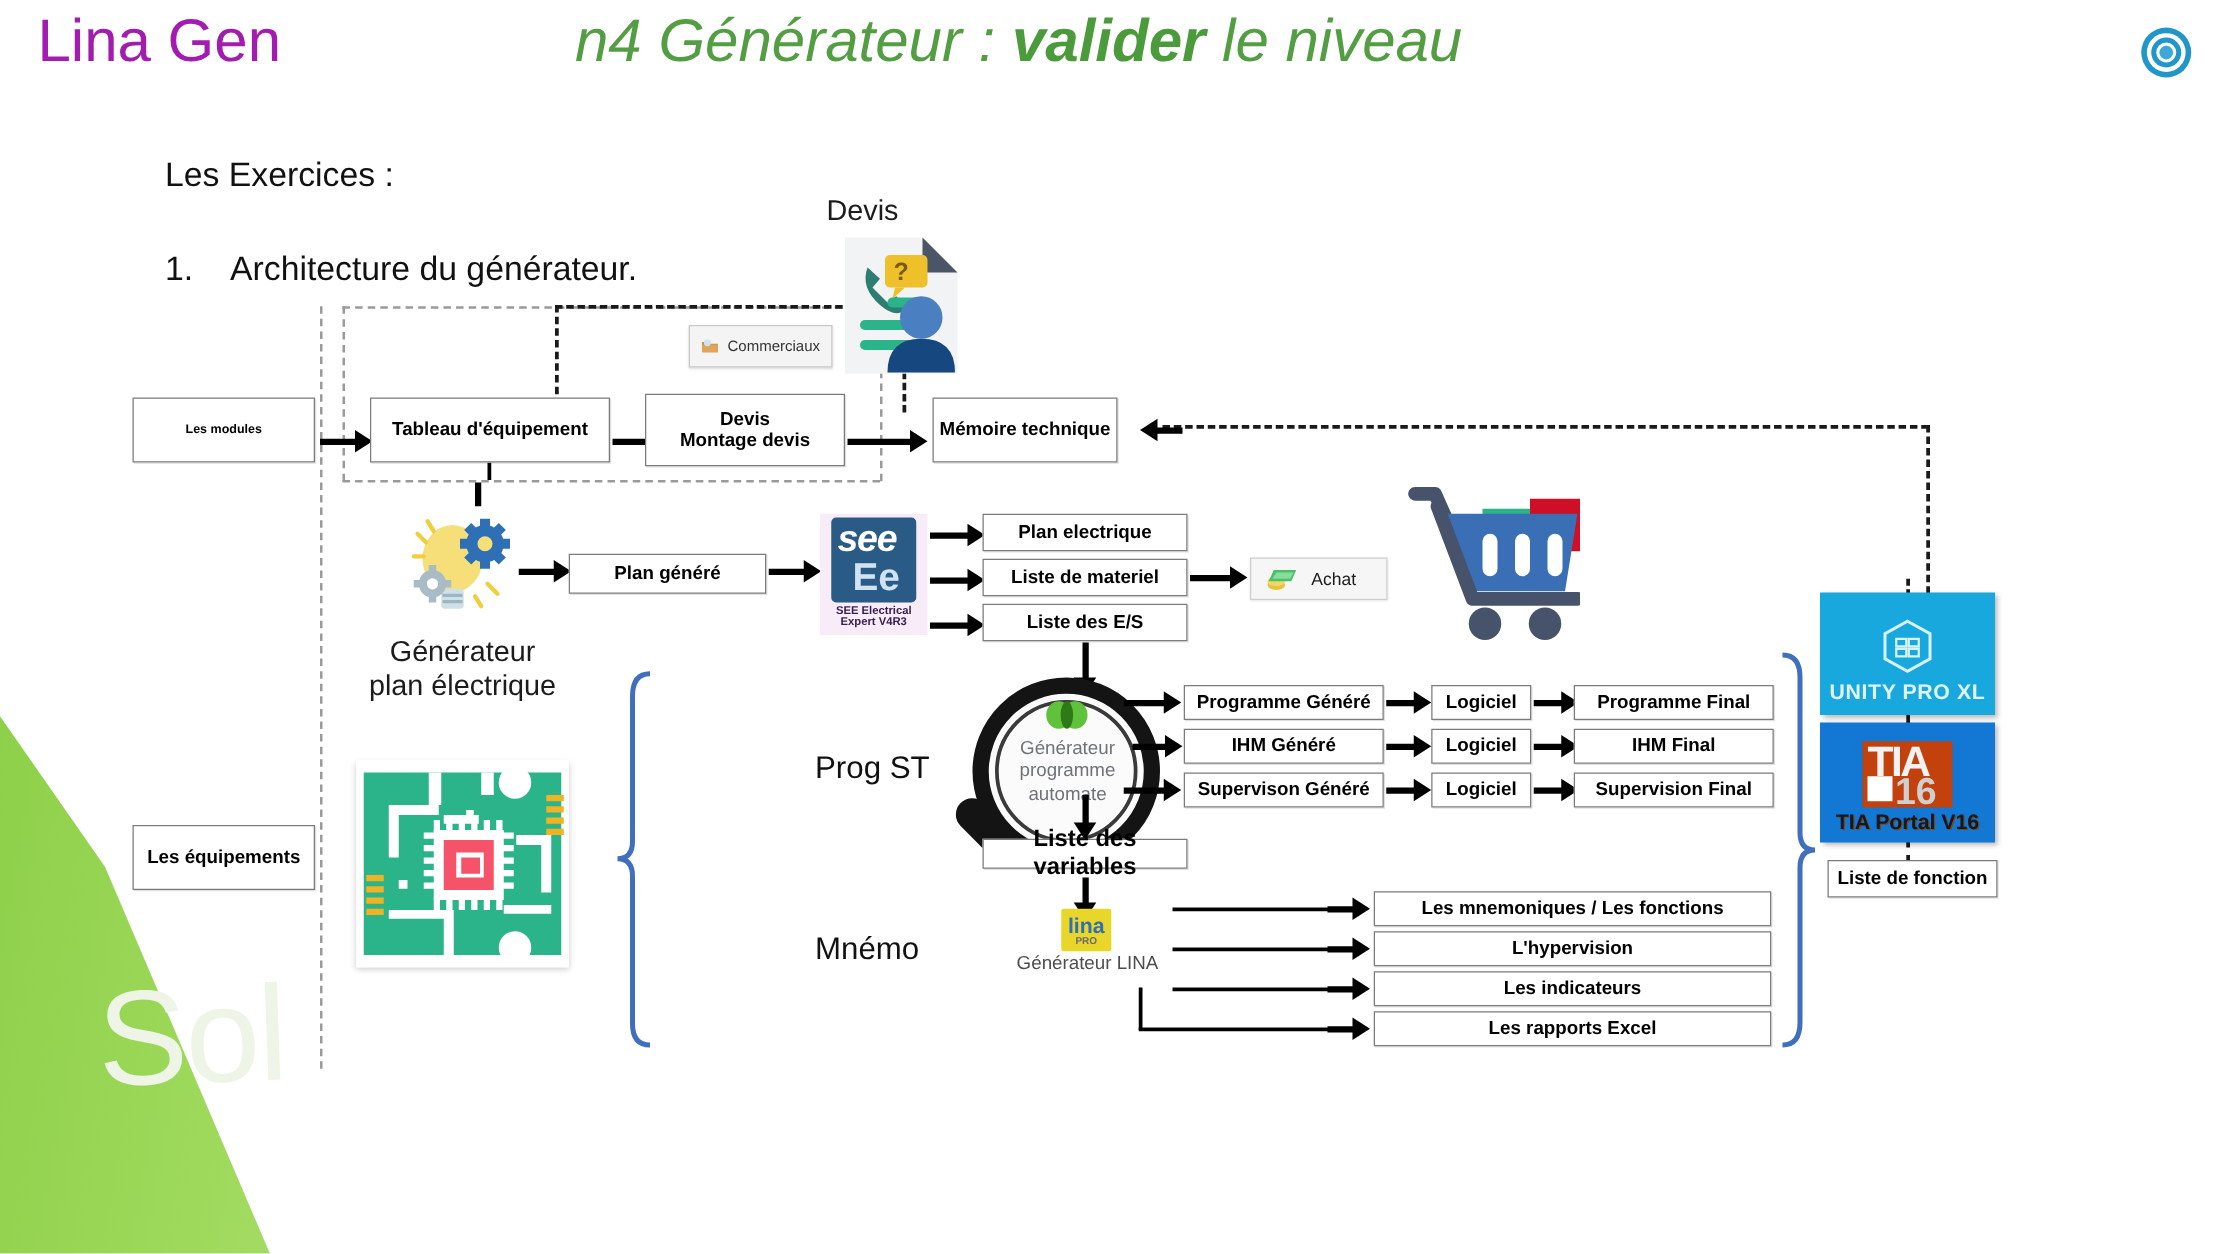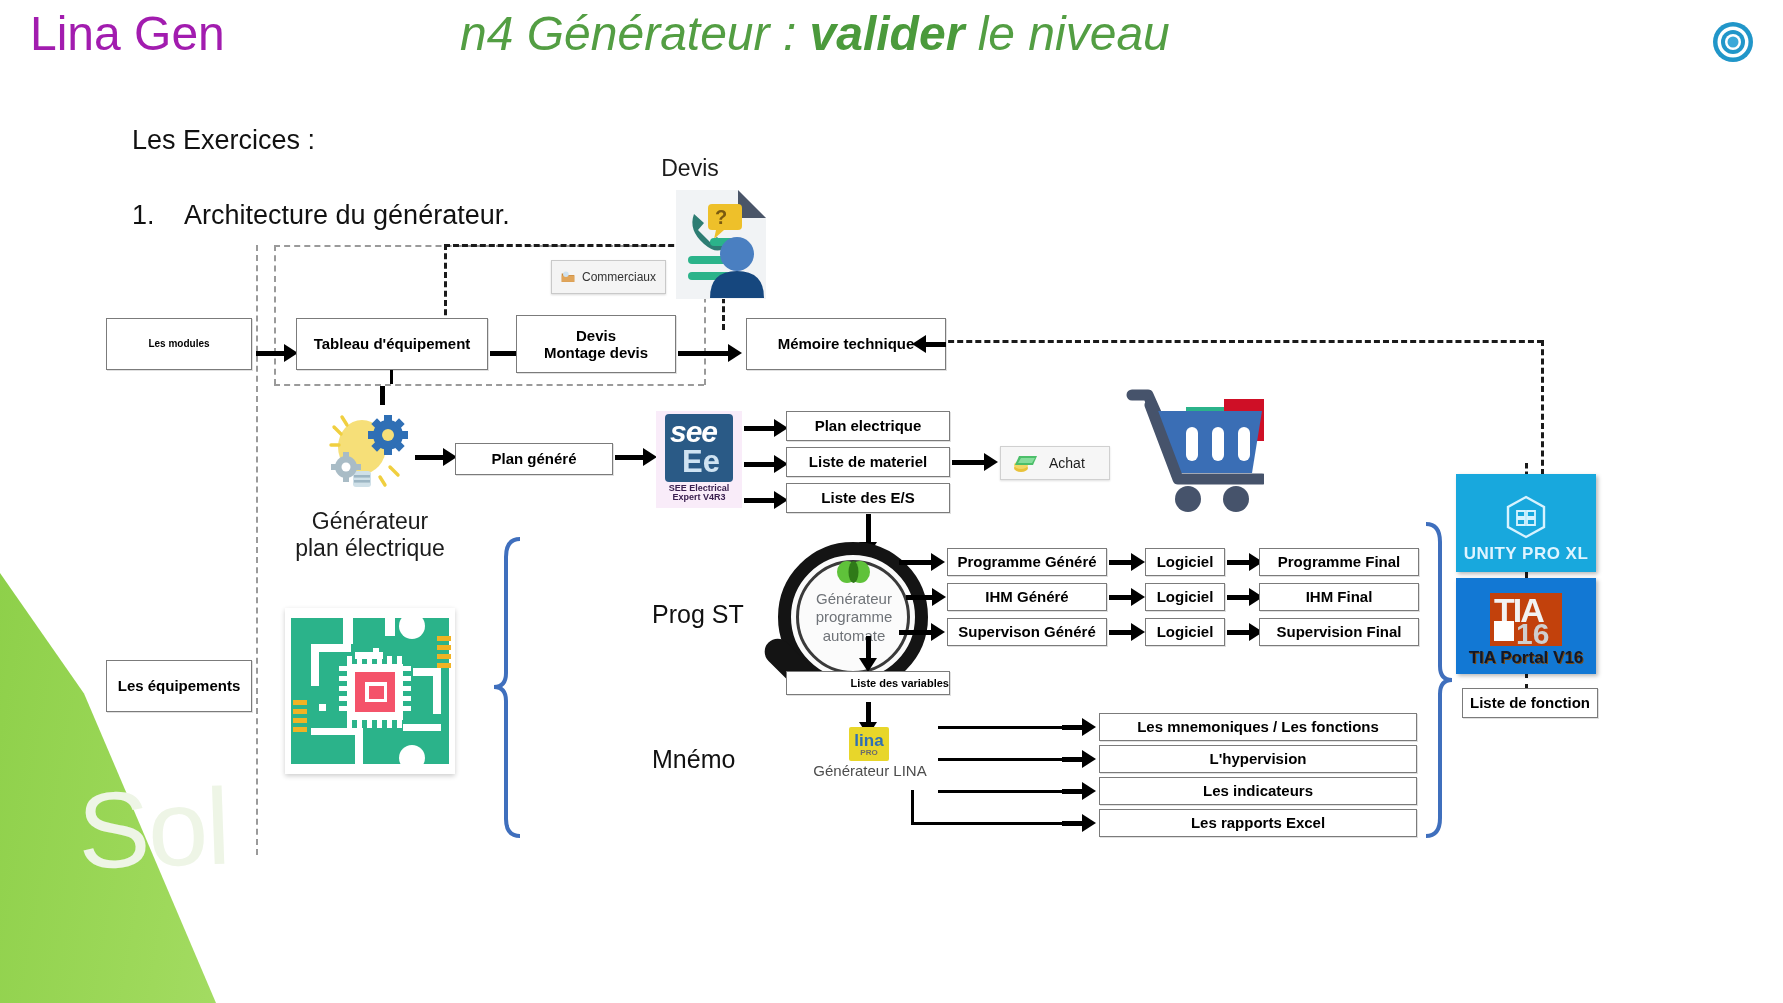--- a/index.html
+++ b/index.html
@@ -192,21 +192,21 @@
 
 <div class="fbox" style="left:516px;top:315px;width:160px;height:58px;font-size:15px;flex-direction:column;">
   <span>Devis</span>
   <span>Montage devis</span>
 </div>
 <div class="arrow ar-r" style="left:678px;top:344px;width:64px;height:18px;">
   <div class="shaft" style="width:50px;"></div>
     <div class="head"></div>
 </div>
 
-<div class="fbox" style="left:746px;top:318px;width:200px;height:52px;font-size:15px;">
+<div class="fbox" style="left:746px;top:318px;width:148px;height:52px;font-size:15px;">
   <span>Mémoire technique</span>
 </div>
 <div class="arrow ar-l" style="left:912px;top:335px;width:34px;height:18px;">
   <div class="shaft" style="width:22px;"></div>
     <div class="head"></div>
 </div>
 
 <div class="chip" style="left:551px;top:260px;width:115px;height:34px;">
   <svg width="20" height="20" viewBox="0 0 20 20">
     <path d="M1 5h7l2 2h9v10H1z" fill="#c98a3a"></path>
@@ -457,21 +457,21 @@
   <span>IHM Final</span>
 </div>
 <div class="fbox" style="left:1259px;top:618px;width:160px;height:28px;font-size:15px;">
   <span>Supervision Final</span>
 </div>
 
 <div class="arrow ar-d" style="left:859px;top:636px;width:18px;height:36px;">
   <div class="shaft" style="height:24px;"></div>
     <div class="head"></div>
 </div>
-<div class="fbox" style="left:786px;top:671px;width:164px;height:24px;font-size:11px;justify-content:flex-end;">
+<div class="fbox" style="left:786px;top:671px;width:164px;height:24px;font-size:19px;justify-content:flex-end;">
   <span>Liste des variables</span>
 </div>
 <div class="arrow ar-d" style="left:859px;top:702px;width:18px;height:34px;">
   <div class="shaft" style="height:22px;"></div>
     <div class="head"></div>
 </div>
 
 <div class="lina" style="left:849px;top:727px;width:40px;height:34px;">
   <span class="l1">lina</span>
   <span class="l2">PRO</span>

